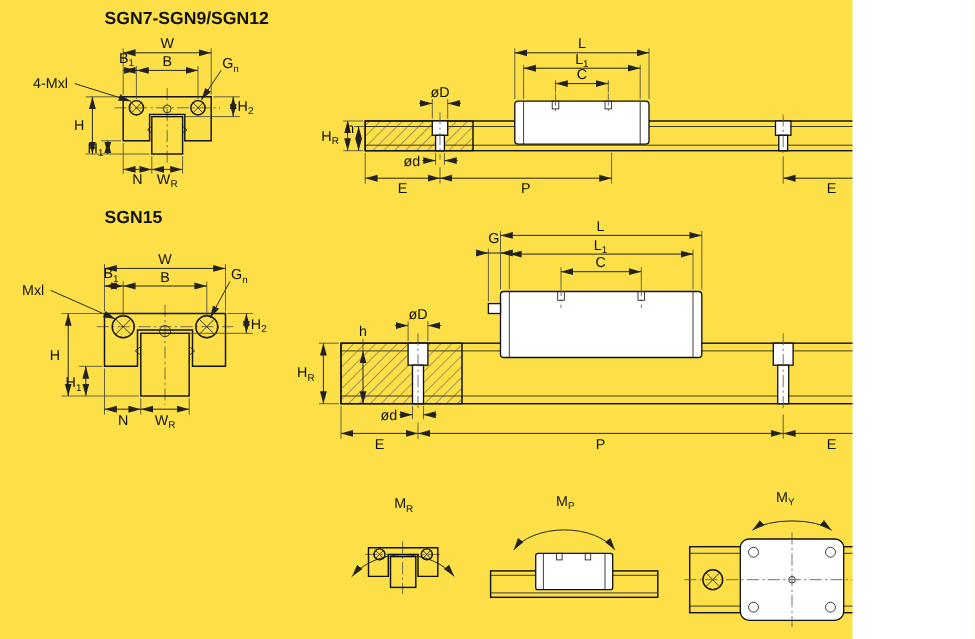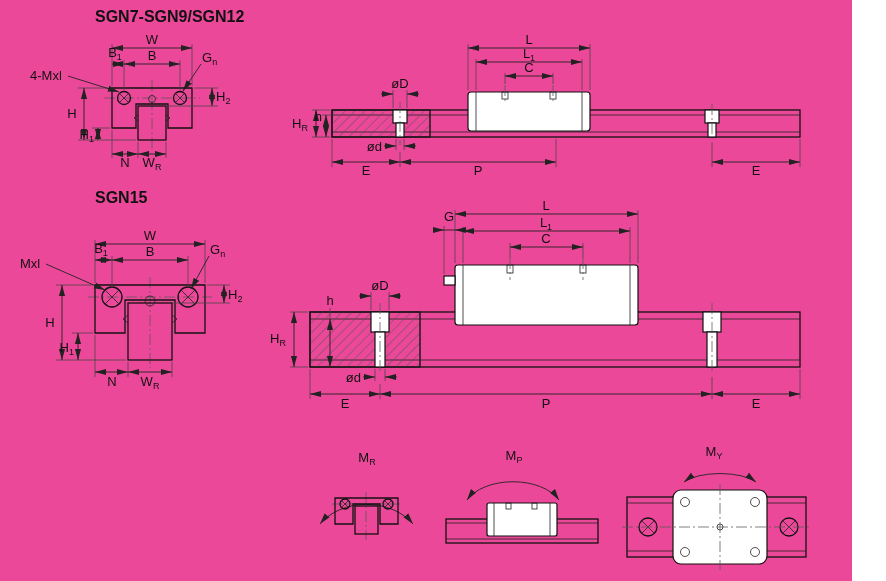--- a/index.html
+++ b/index.html
@@ -1,16 +1,16 @@
 <!DOCTYPE html>
 <html><head>
 <meta charset="utf-8">
 <style>
   html,body{margin:0;padding:0;background:#fff}
-  .stage{position:relative;width:852px;height:581px;background:#ec4899;overflow:hidden}
+  .stage{position:relative;width:775px;height:581px;background:#fde047;overflow:hidden}
   svg{display:block}
   text{font-family:"Liberation Sans","DejaVu Sans",sans-serif;font-size:13px;fill:#111}
   .ttl{font-size:16px;font-weight:700}
   .sub{font-size:9px}
   .ol{fill:none;stroke:#111;stroke-width:1.3;stroke-linejoin:miter}
   .thin{fill:none;stroke:#222;stroke-width:0.8}
   .dim{fill:none;stroke:#222;stroke-width:0.9}
   .ext{fill:none;stroke:#444;stroke-width:0.75}
   .cl{fill:none;stroke:#555;stroke-width:0.75;stroke-dasharray:11 3 2 3}
   .wht{fill:#fff;stroke:#111;stroke-width:1.2}

